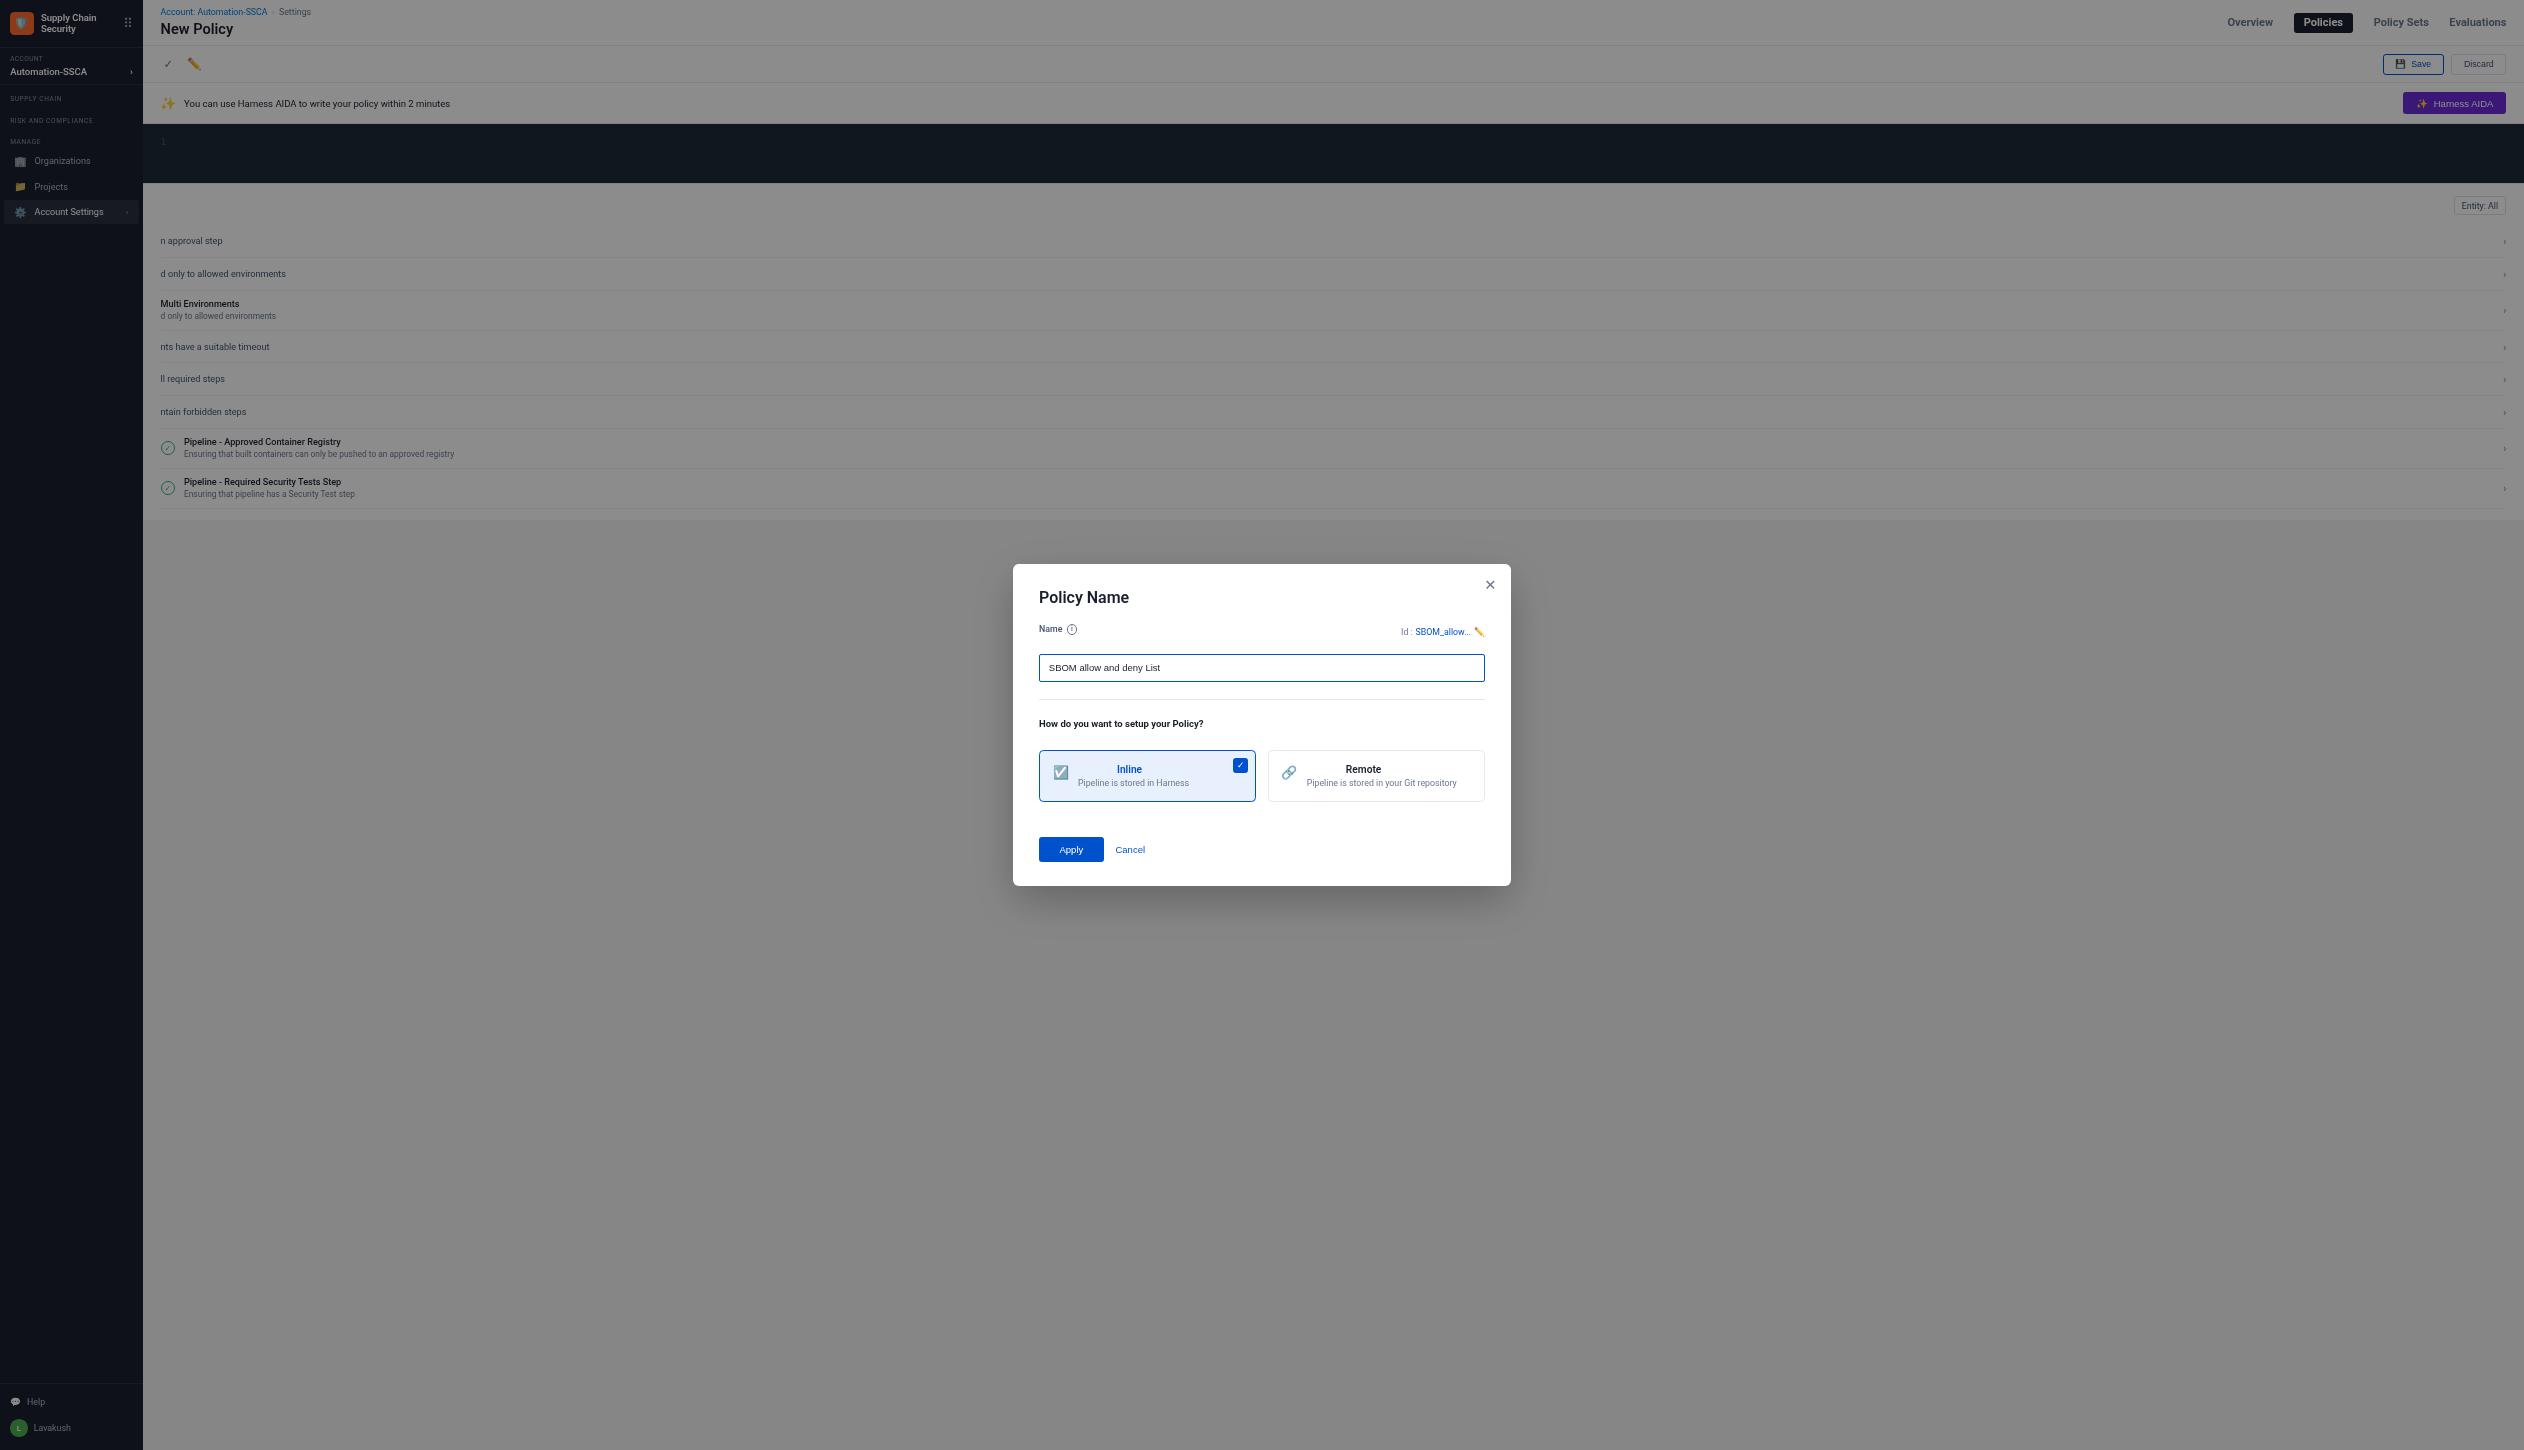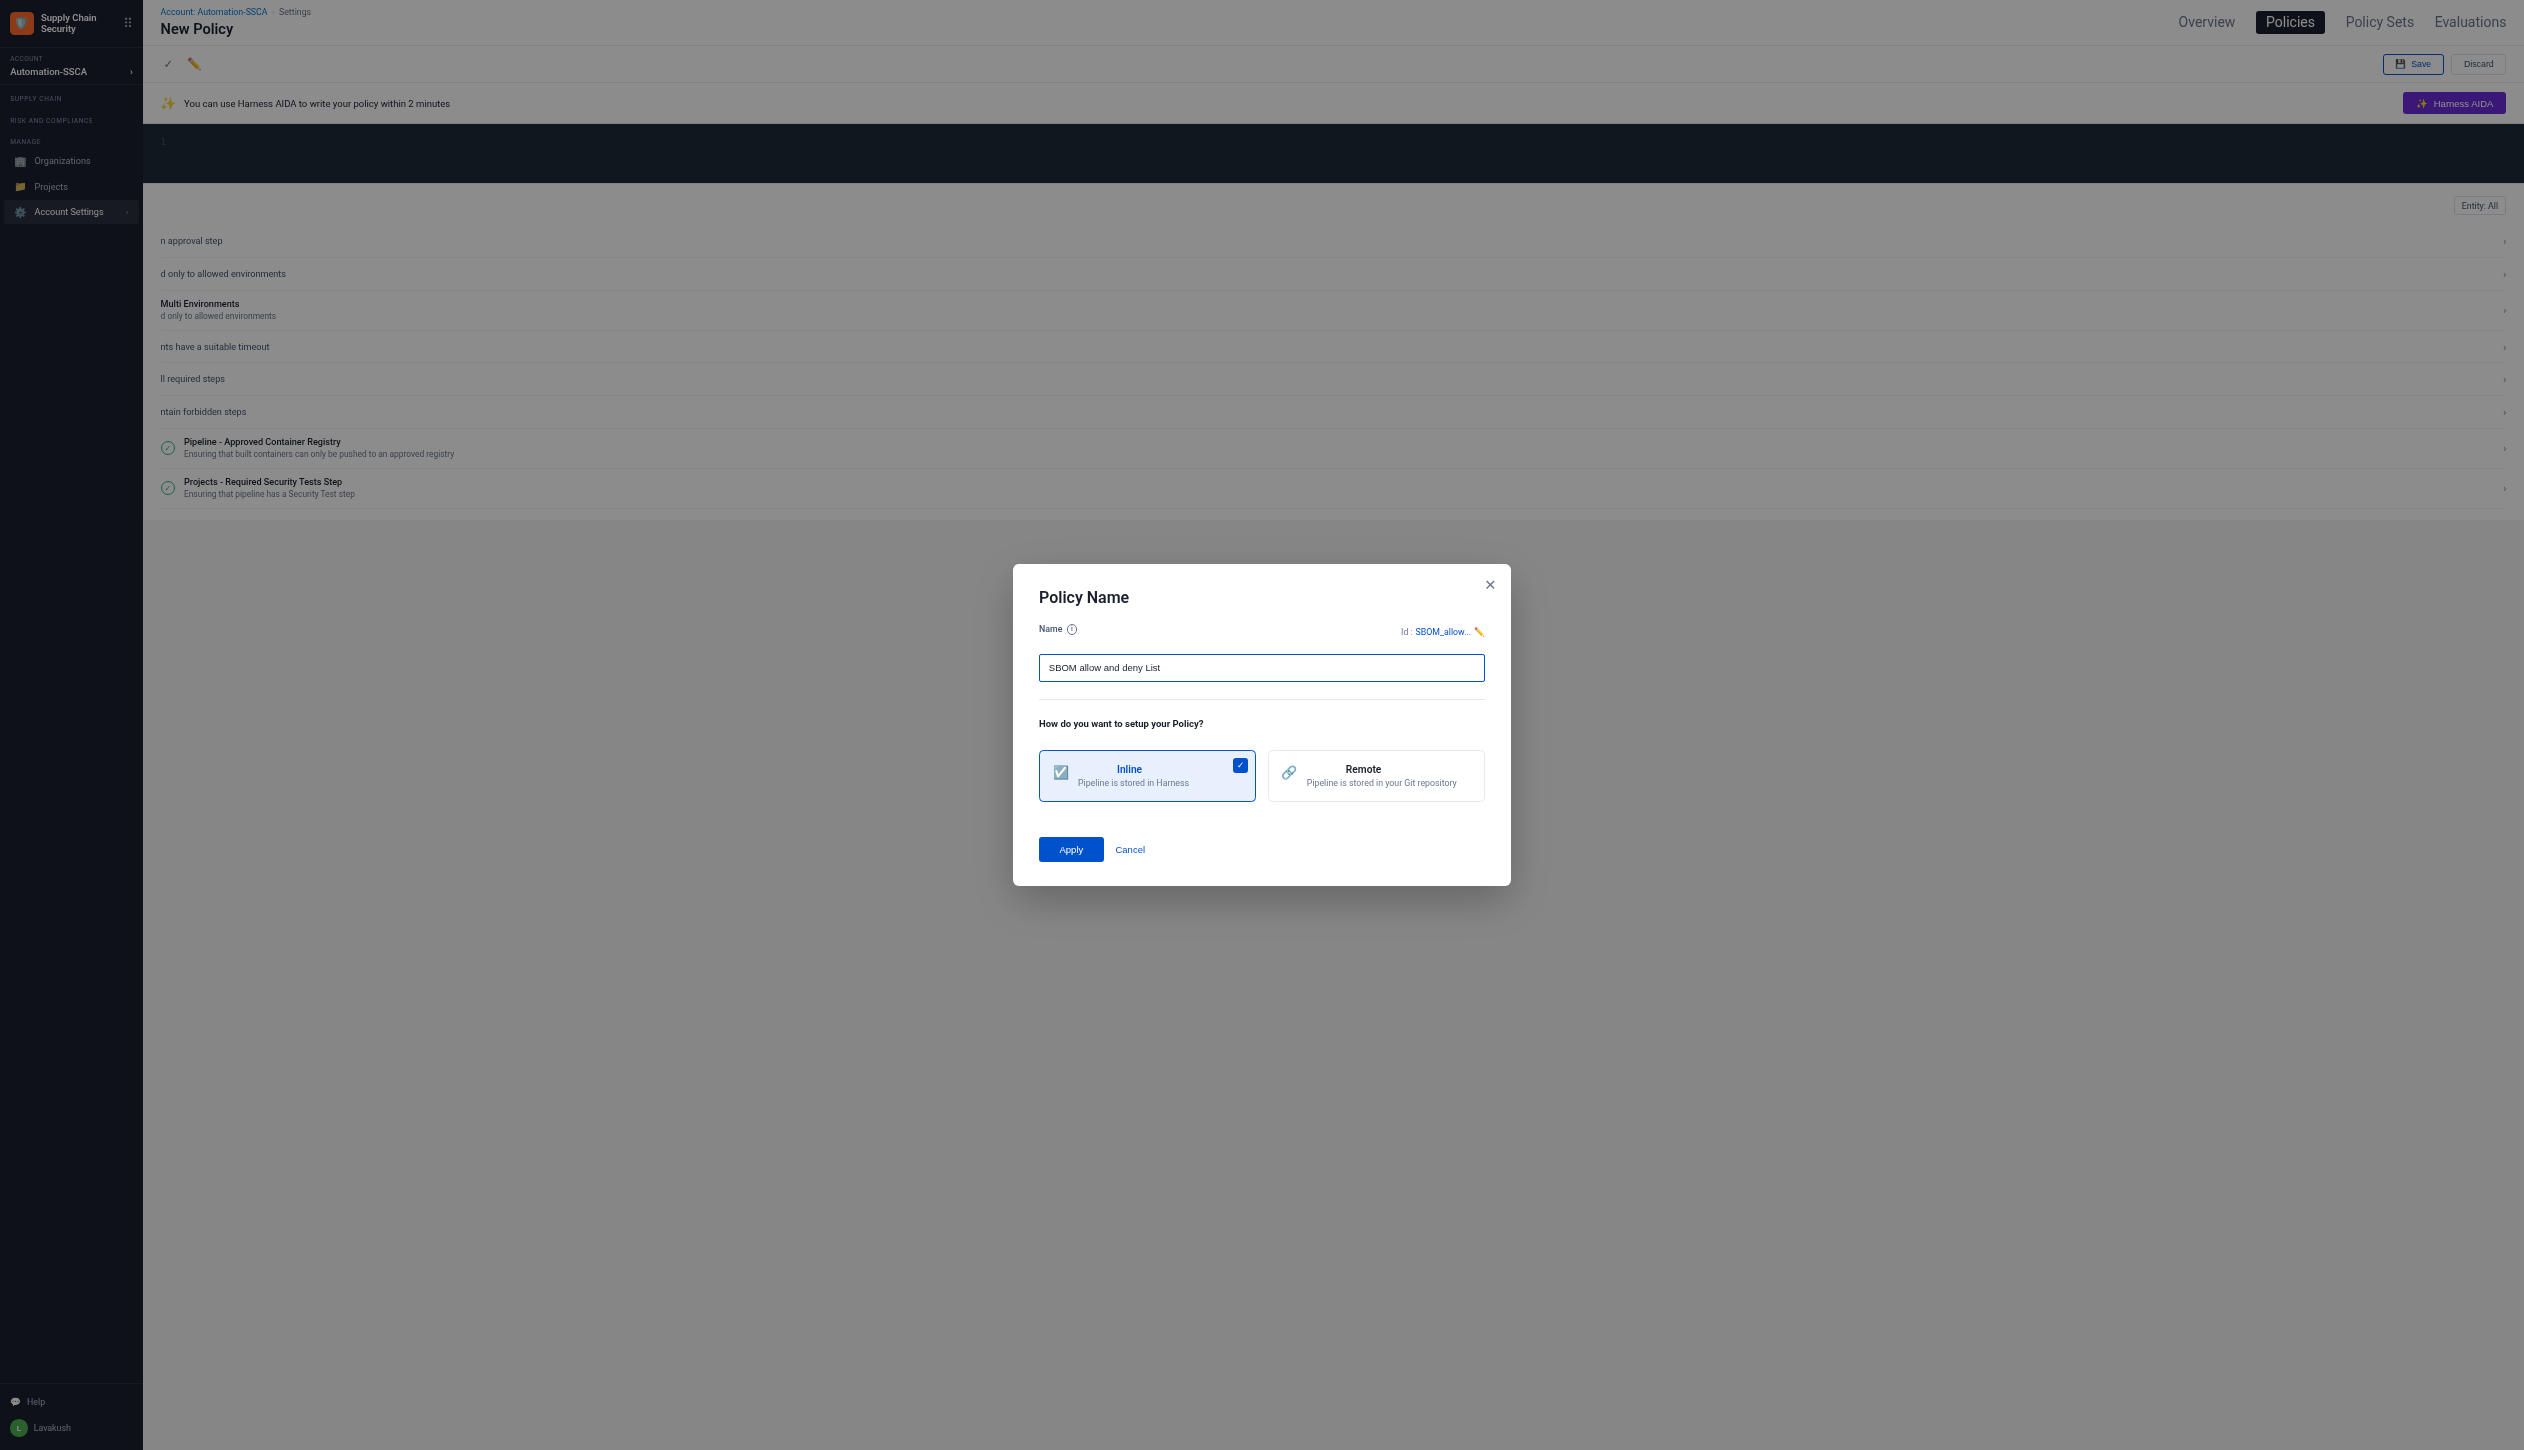--- a/index.html
+++ b/index.html
@@ -153,25 +153,26 @@
       font-size: 14.6px;
       font-weight: 600;
       color: #1a1f2e;
     }
     .topbar-nav {
       display: flex;
       align-items: center;
       gap: 20.5px;
     }
     .topbar-nav-item {
-      font-size: 14px;
+      font-size: 11px;
       color: #6b778c;
       cursor: pointer;
       padding: 2.9px 0;
       border-bottom: 1.5px solid transparent;
+      font-weight: bold;
     }
     .topbar-nav-item.active {
       color: #fff;
       background: #1a1f2e;
       padding: 2.9px 10.2px;
       border-radius: 2.9px;
       border-bottom: 1.5px solid transparent;
       text-align: center;
     }
 
@@ -597,21 +598,21 @@
       <div class="policy-item-check">✓</div>
       <div class="policy-item-text">
         <div class="policy-item-name">Pipeline - Approved Container Registry</div>
         <div class="policy-item-desc">Ensuring that built containers can only be pushed to an approved registry</div>
       </div>
       <span class="policy-item-arrow">›</span>
     </div>
     <div class="policy-list-item">
       <div class="policy-item-check">✓</div>
       <div class="policy-item-text">
-        <div class="policy-item-name">Projects - Required Security Tests Step</div>
+        <div class="policy-item-name">Pipeline - Required Security Tests Step</div>
         <div class="policy-item-desc">Ensuring that pipeline has a Security Test step</div>
       </div>
       <span class="policy-item-arrow">›</span>
     </div>
   </div>
 
 </div>
 
 <div class="modal-overlay">
   <div class="modal">

